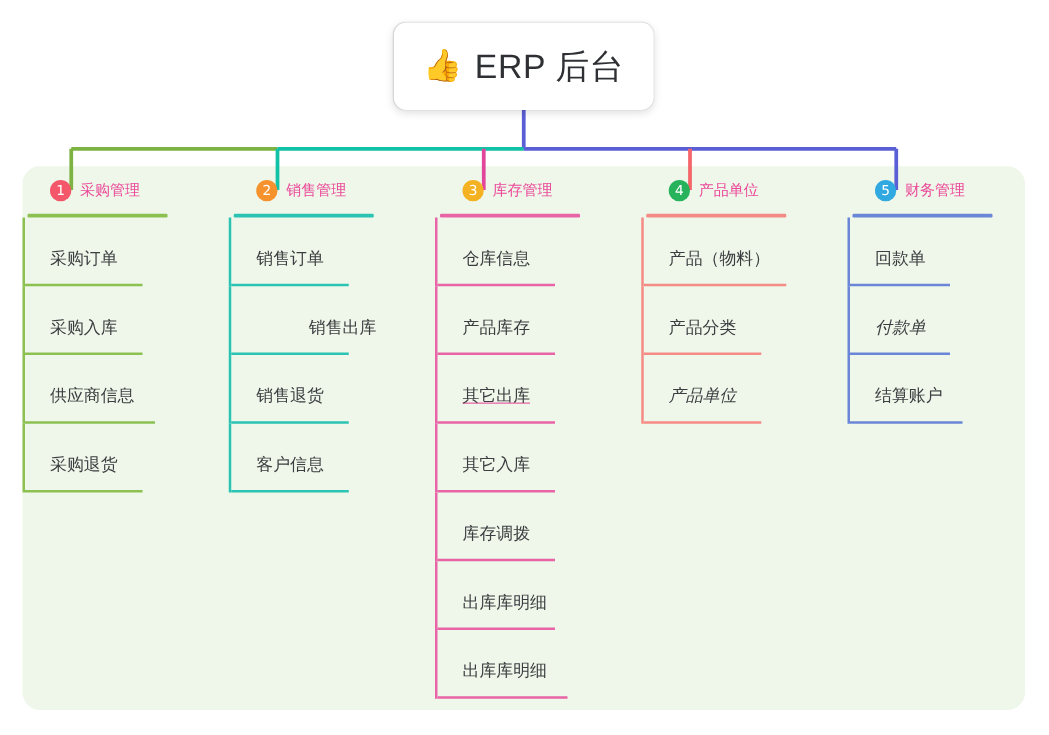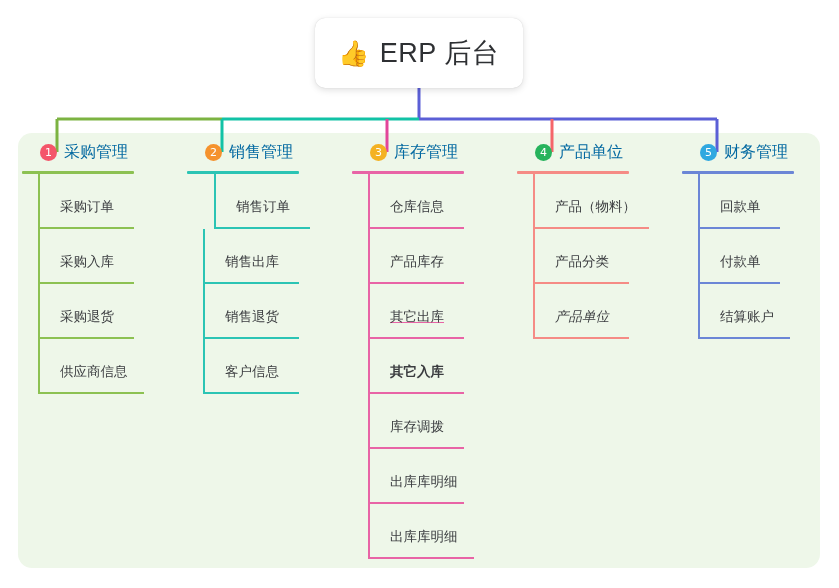--- a/index.html
+++ b/index.html
@@ -103,32 +103,32 @@
     height: 17px;
     border-radius: 50%;
     color: #ffffff;
     font-size: 11px;
     line-height: 17px;
     text-align: center;
     flex: 0 0 auto;
     font-family: "DejaVu Sans", sans-serif;
   }
   .col-title {
-    font-size: 16px;
-    color: #0369a1;
+    font-size: 12px;
+    color: #ec4899;
     white-space: nowrap;
   }
   .col-rule {
     height: 3px;
     margin-left: 4px;
     border-radius: 1px;
   }
   .items {
     position: relative;
-    padding-left: 20px;
+    padding-left: 0;
   }
   .item {
     position: relative;
     height: 55px;
     box-sizing: border-box;
     border-left: 2px solid currentColor;
     display: flex;
     align-items: center;
   }
   .item .item-underline {
@@ -184,41 +184,41 @@
         <div class="items">
           <div class="item" style="color: rgb(140, 193, 82);">
             <span class="item-label">采购订单</span>
             <span class="item-underline" style="width: 94px; background: rgb(140, 193, 82);"></span>
           </div>
           <div class="item" style="color: rgb(140, 193, 82);">
             <span class="item-label">采购入库</span>
             <span class="item-underline" style="width: 94px; background: rgb(140, 193, 82);"></span>
           </div>
           <div class="item" style="color: rgb(140, 193, 82);">
+            <span class="item-label">供应商信息</span>
+            <span class="item-underline" style="width: 104px; background: rgb(140, 193, 82);"></span>
+          </div>
+          <div class="item" style="color: rgb(140, 193, 82);">
             <span class="item-label">采购退货</span>
             <span class="item-underline" style="width: 94px; background: rgb(140, 193, 82);"></span>
           </div>
-          <div class="item" style="color: rgb(140, 193, 82);">
-            <span class="item-label">供应商信息</span>
-            <span class="item-underline" style="width: 104px; background: rgb(140, 193, 82);"></span>
-          </div>
         </div>
       </div>
       <div class="column" style="left: 165px;">
         <div class="col-header">
           <span class="badge" style="background: rgb(245, 146, 45);">2</span>
           <span class="col-title">销售管理</span>
         </div>
         <div class="col-rule" style="background: rgb(43, 196, 180); width: 112px;"></div>
         <div class="items">
-          <div class="item" style="color: rgb(43, 196, 180); margin-left: 11px;">
+          <div class="item" style="color: rgb(43, 196, 180);">
             <span class="item-label">销售订单</span>
             <span class="item-underline" style="width: 94px; background: rgb(43, 196, 180);"></span>
           </div>
-          <div class="item" style="color: rgb(43, 196, 180);">
+          <div class="item" style="color: rgb(43, 196, 180); justify-content: center;">
             <span class="item-label">销售出库</span>
             <span class="item-underline" style="width: 94px; background: rgb(43, 196, 180);"></span>
           </div>
           <div class="item" style="color: rgb(43, 196, 180);">
             <span class="item-label">销售退货</span>
             <span class="item-underline" style="width: 94px; background: rgb(43, 196, 180);"></span>
           </div>
           <div class="item" style="color: rgb(43, 196, 180);">
             <span class="item-label">客户信息</span>
             <span class="item-underline" style="width: 94px; background: rgb(43, 196, 180);"></span>
@@ -237,21 +237,21 @@
             <span class="item-underline" style="width: 94px; background: rgb(232, 100, 166);"></span>
           </div>
           <div class="item" style="color: rgb(232, 100, 166);">
             <span class="item-label">产品库存</span>
             <span class="item-underline" style="width: 94px; background: rgb(232, 100, 166);"></span>
           </div>
           <div class="item" style="color: rgb(232, 100, 166); text-decoration: underline;">
             <span class="item-label">其它出库</span>
             <span class="item-underline" style="width: 94px; background: rgb(232, 100, 166);"></span>
           </div>
-          <div class="item" style="color: rgb(232, 100, 166); font-weight: bold;">
+          <div class="item" style="color: rgb(232, 100, 166);">
             <span class="item-label">其它入库</span>
             <span class="item-underline" style="width: 94px; background: rgb(232, 100, 166);"></span>
           </div>
           <div class="item" style="color: rgb(232, 100, 166);">
             <span class="item-label">库存调拨</span>
             <span class="item-underline" style="width: 94px; background: rgb(232, 100, 166);"></span>
           </div>
           <div class="item" style="color: rgb(232, 100, 166);">
             <span class="item-label">出库库明细</span>
             <span class="item-underline" style="width: 94px; background: rgb(232, 100, 166);"></span>
@@ -287,21 +287,21 @@
         <div class="col-header">
           <span class="badge" style="background: rgb(48, 168, 224);">5</span>
           <span class="col-title">财务管理</span>
         </div>
         <div class="col-rule" style="background: rgb(107, 134, 214); width: 112px;"></div>
         <div class="items">
           <div class="item" style="color: rgb(107, 134, 214);">
             <span class="item-label">回款单</span>
             <span class="item-underline" style="width: 80px; background: rgb(107, 134, 214);"></span>
           </div>
-          <div class="item" style="color: rgb(107, 134, 214);">
+          <div class="item" style="color: rgb(107, 134, 214); font-style: italic;">
             <span class="item-label">付款单</span>
             <span class="item-underline" style="width: 80px; background: rgb(107, 134, 214);"></span>
           </div>
           <div class="item" style="color: rgb(107, 134, 214);">
             <span class="item-label">结算账户</span>
             <span class="item-underline" style="width: 90px; background: rgb(107, 134, 214);"></span>
           </div>
         </div>
       </div>
     </div>

